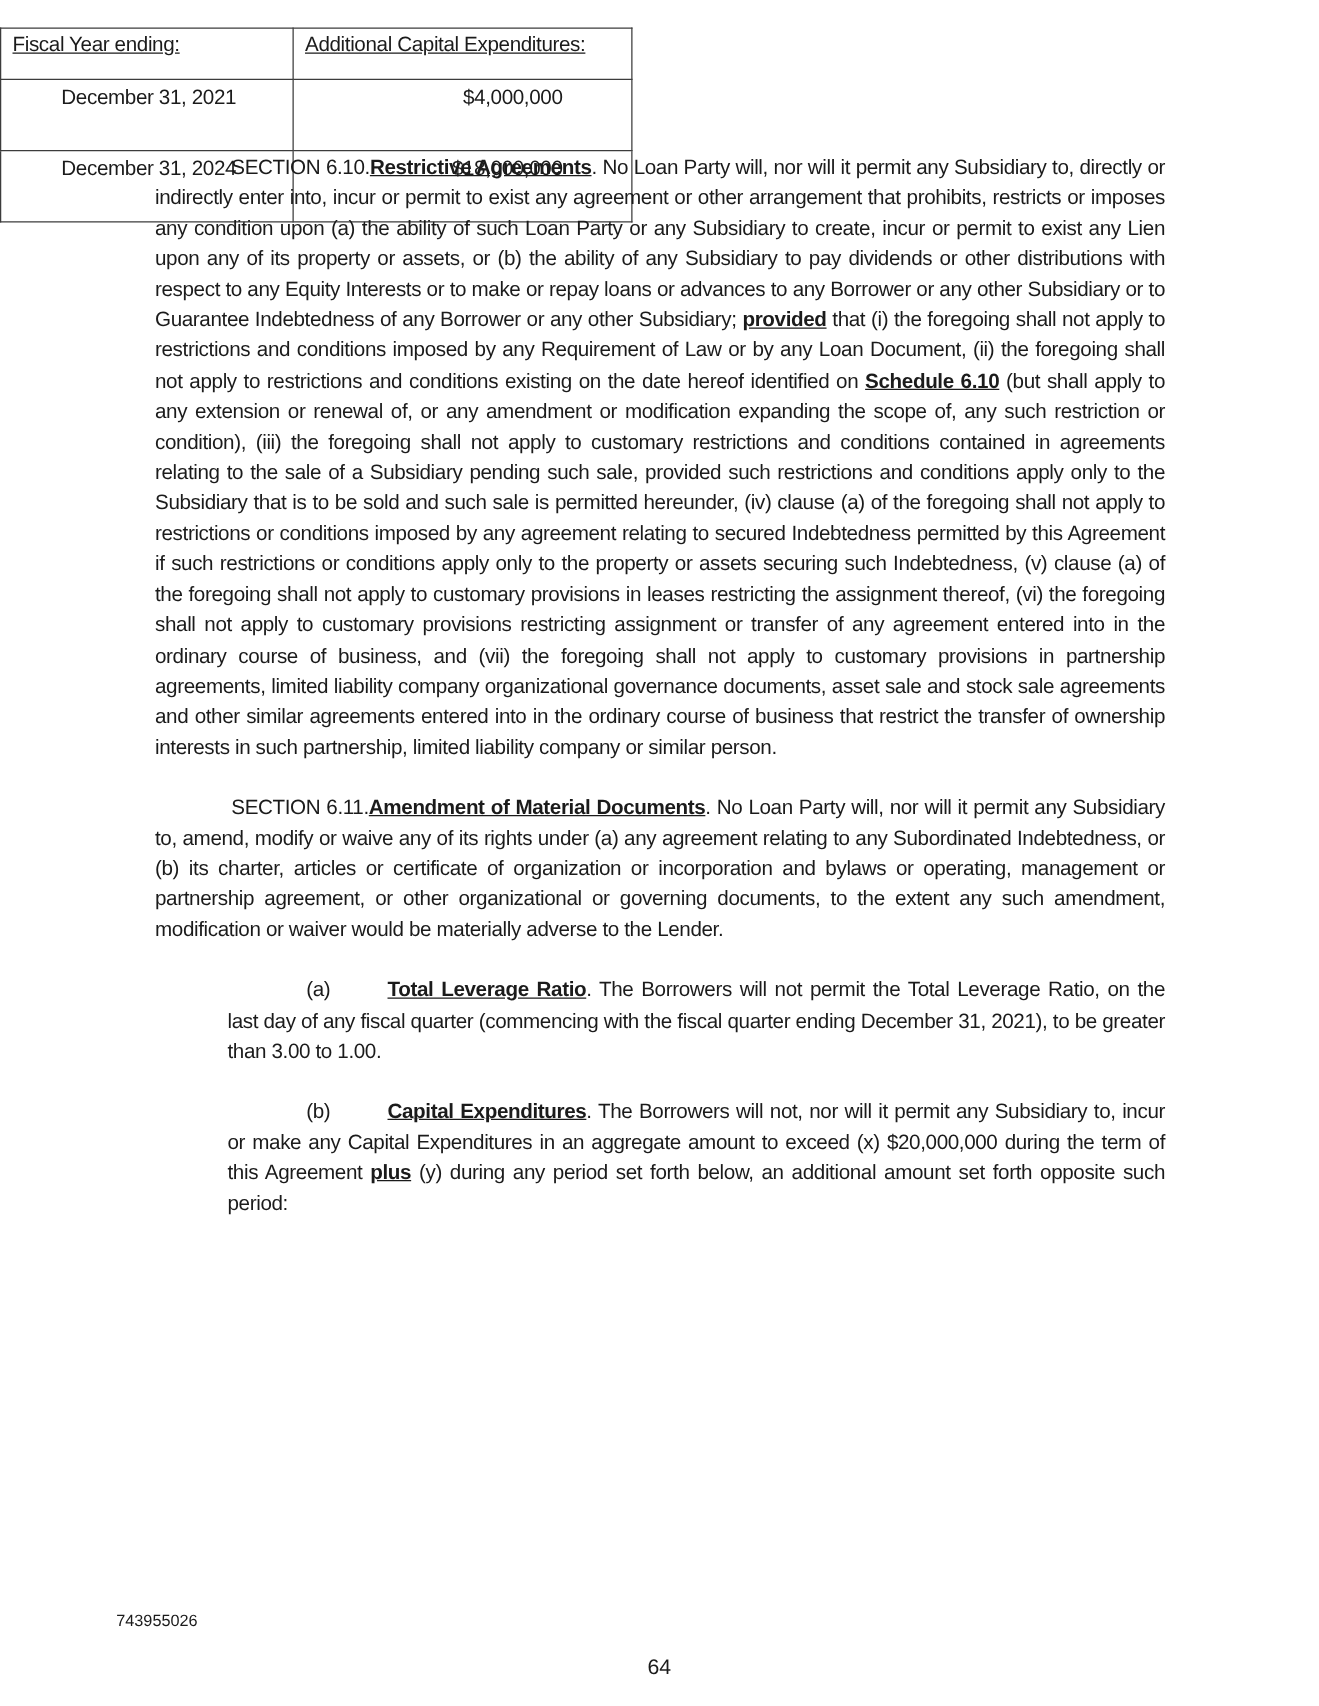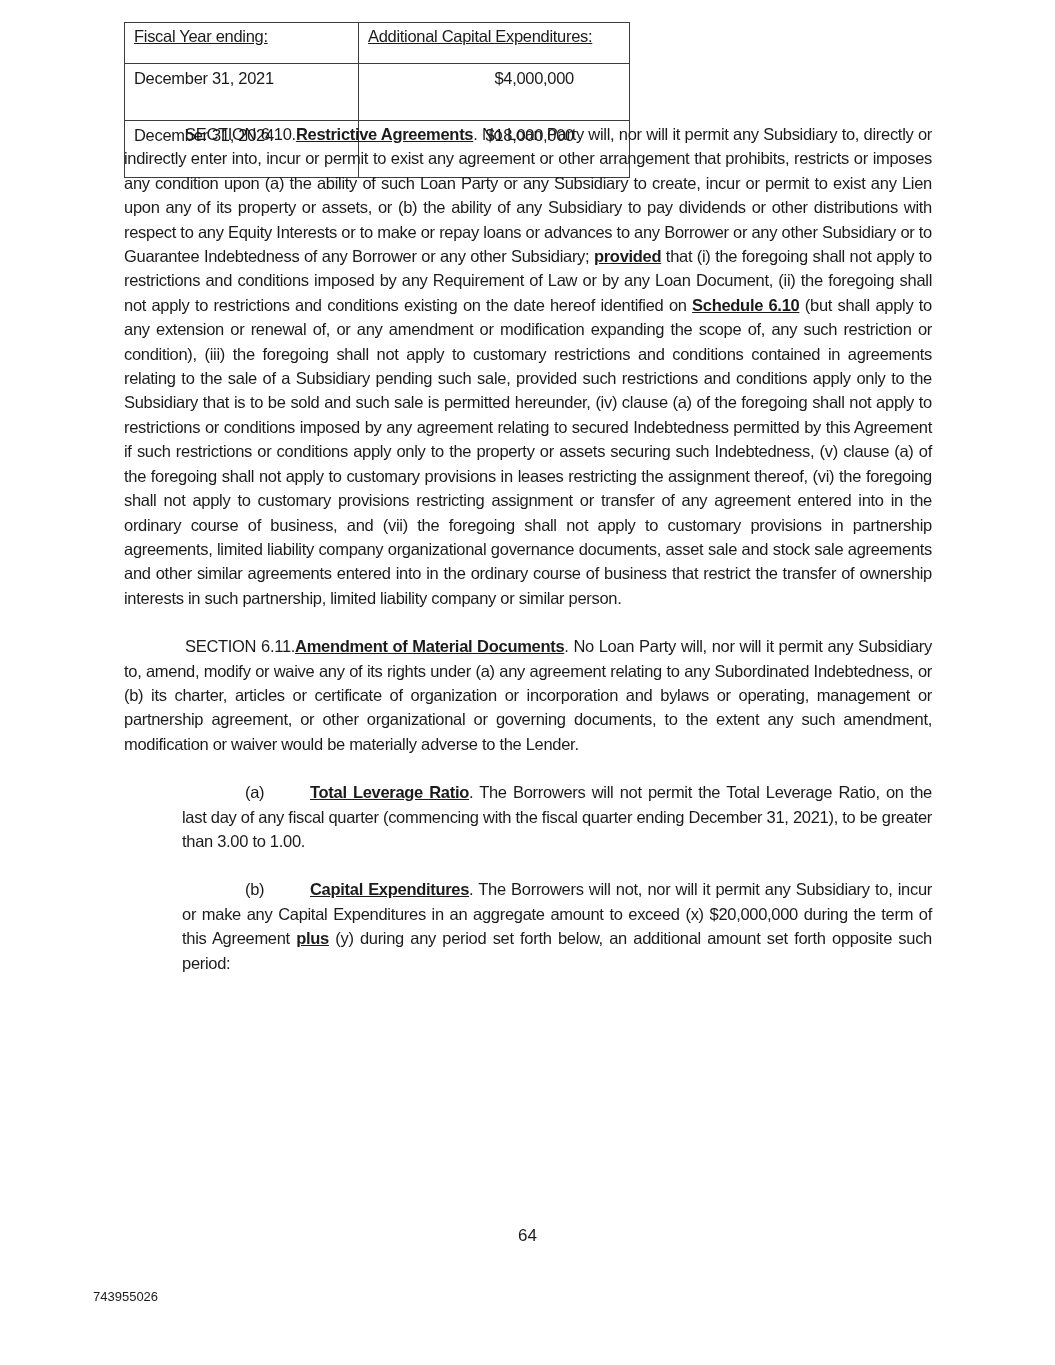--- a/index.html
+++ b/index.html
@@ -33,43 +33,42 @@
     text-indent: 63px;
   }
   .u { text-decoration: underline; font-weight: bold; }
   .tab-label {
     display: inline-block;
     width: 65px;
     text-indent: 0;
   }
   table.capex {
     border-collapse: collapse;
-    margin-left: 124px;
     margin-top: 22px;
     width: 505px;
     font-size: 16.5px;
     letter-spacing: -0.3px;
     table-layout: fixed;
   }
   table.capex th, table.capex td {
     border: 1px solid #3c3c3c;
     vertical-align: top;
     box-sizing: border-box;
   }
   table.capex thead th {
     font-weight: normal;
     text-decoration: underline;
     text-align: left;
     padding: 4px 6px 17px 9px;
   }
-  td.cell-year  { padding: 5px 6px 32px 9px; text-align: left; }
+  td.cell-year  { padding: 5px 6px 32px 9px; text-align: center; }
   td.cell-amount{ padding: 5px 55px 19px 9px; text-align: right; }
   .page-number {
     position: absolute;
-    left: 0; top: 1226px;
+    left: 0; top: 1324px;
     width: 100%;
     text-align: center;
     font-size: 17px;
   }
   .doc-id {
     position: absolute;
     left: 93px; top: 1289px;
     font-size: 13px;
   }
 </style>

